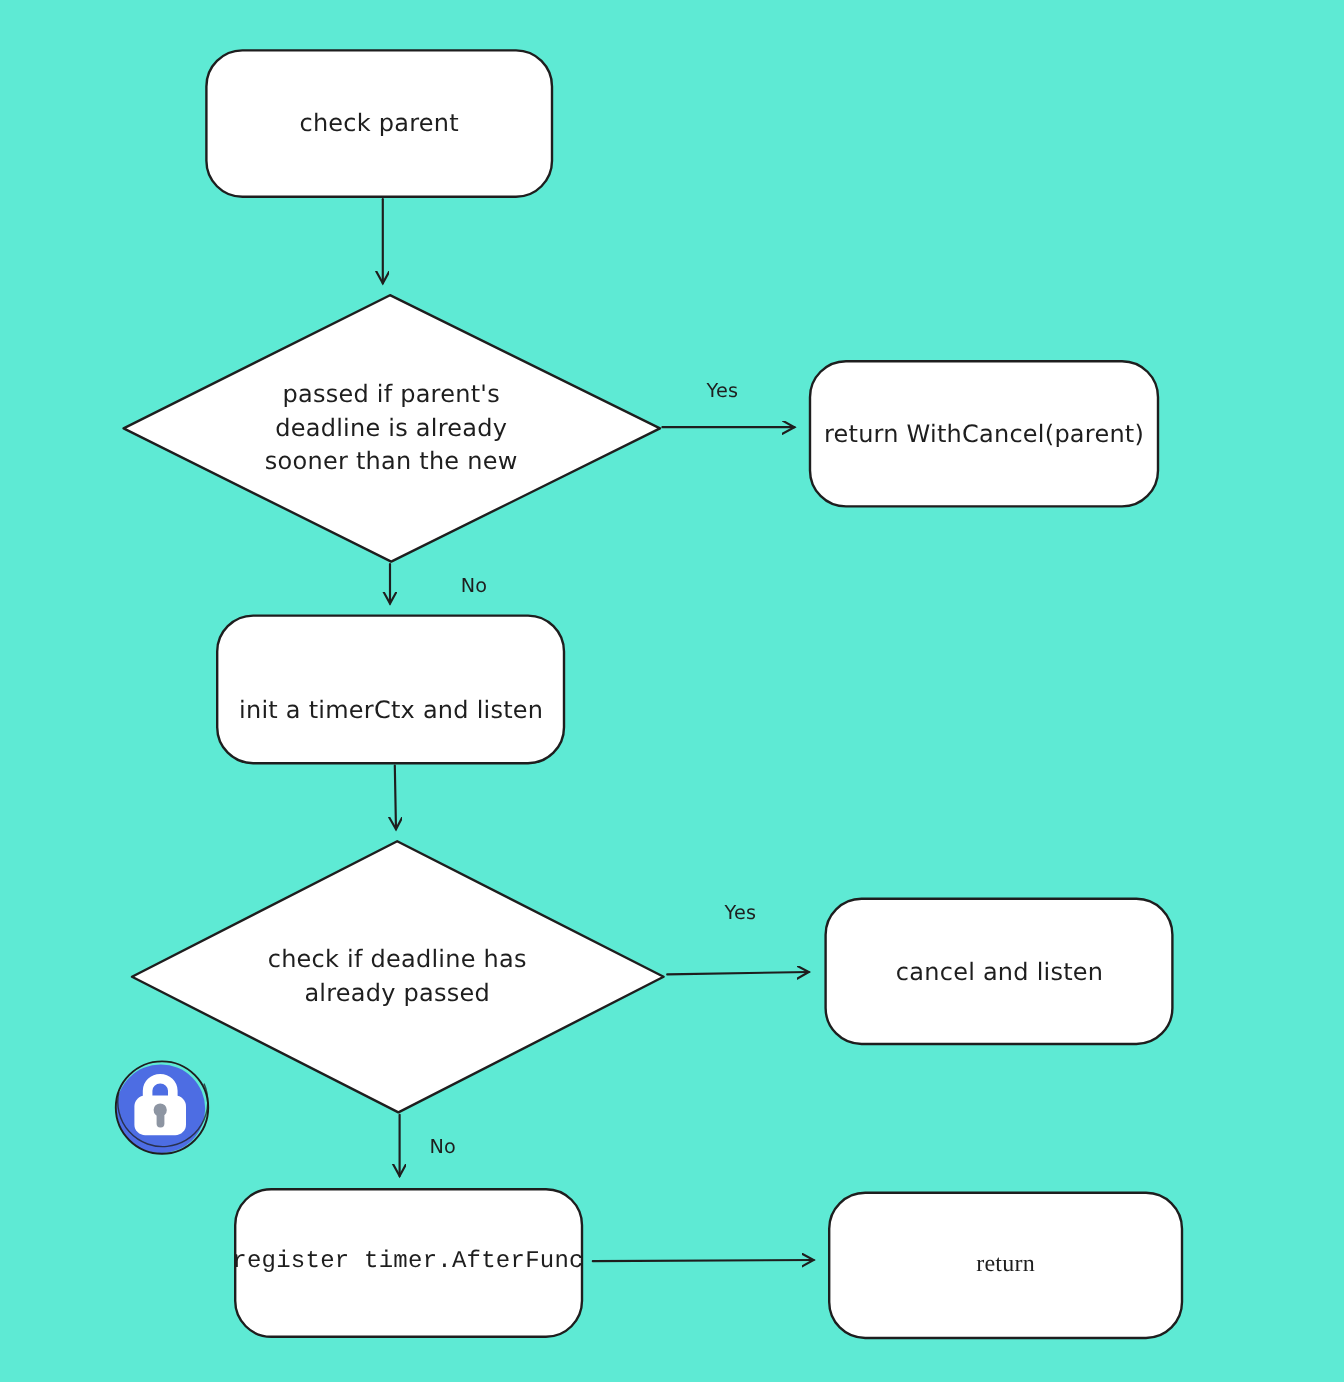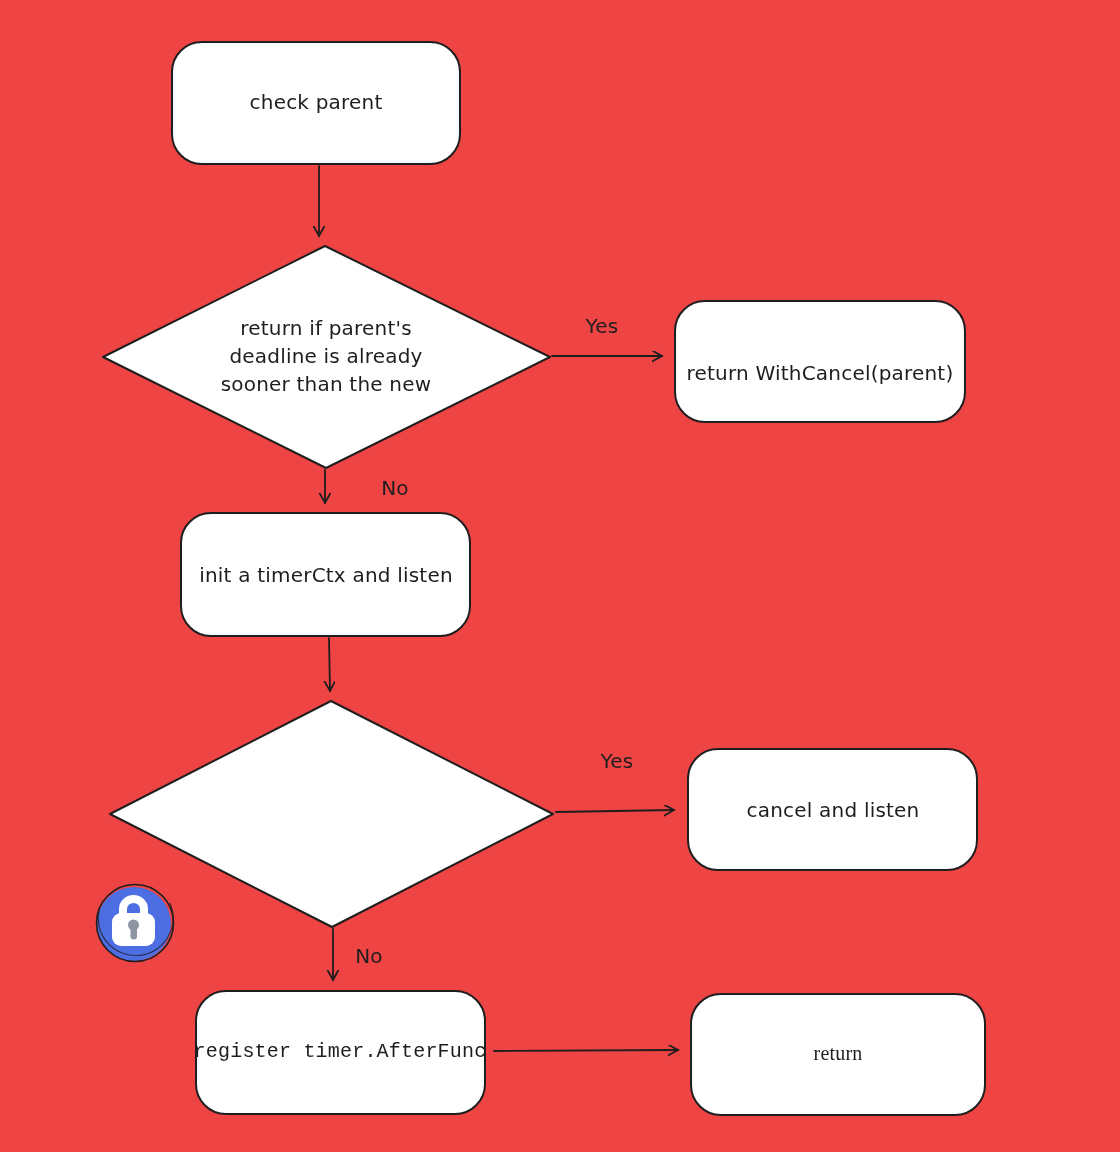--- a/index.html
+++ b/index.html
@@ -4,42 +4,42 @@
 <style>
   html, body {
     margin: 0;
     padding: 0;
     background: #ffffff;
   }
   #canvas {
     position: relative;
     width: 1120px;
     height: 1152px;
-    background: #ef4444;
+    background: #5eead4;
     font-family: "DejaVu Sans", sans-serif;
     color: #1e1e1e;
     overflow: hidden;
   }
   #shapes {
     position: absolute;
     left: 0;
     top: 0;
   }
   .label {
     position: absolute;
     transform: translate(-50%, -50%);
     font-size: 20px;
     line-height: 28px;
     text-align: center;
     white-space: nowrap;
     letter-spacing: 0.2px;
     color: #1e1e1e;
   }
   .edge-label {
-    font-size: 20px;
+    font-size: 16px;
     line-height: 24px;
   }
   .shape {
     fill: #ffffff;
     stroke: #1e1e1e;
     stroke-width: 2;
     stroke-linejoin: round;
   }
   .edge {
     fill: none;
@@ -121,29 +121,33 @@
       <path d="M123,916 v-7 a10.5,10 0 0 1 21,0 v7" fill="none" stroke="#ffffff" stroke-width="8"></path>
       <rect x="112" y="913" width="43" height="33" rx="9" fill="#ffffff"></rect>
       <circle cx="133.5" cy="925" r="5.5" fill="#8d95a2"></circle>
       <rect x="130.5" y="927" width="6.5" height="12.5" rx="3" fill="#8d95a2"></rect>
     </g>
   </svg>
 
   <div class="label" style="left:316px; top:102px;">check parent</div>
 
   <div class="label" style="left:326px; top:356px;">
-    <div>return if parent's</div>
+    <div>passed if parent's</div>
     <div>deadline is already</div>
     <div>sooner than the new</div>
   </div>
 
-  <div class="label" style="left:820px; top:361px;margin-top:12px;">return WithCancel(parent)</div>
+  <div class="label" style="left:820px; top:361px;">return WithCancel(parent)</div>
 
-  <div class="label" style="left:326px; top:575px;">init a timerCtx and listen</div>
+  <div class="label" style="left:326px; top:591px;">init a timerCtx and listen</div>
 
+  <div class="label" style="left:331px; top:813px;">
+    <div>check if deadline has</div>
+    <div>already passed</div>
+  </div>
 
   <div class="label" style="left:833px; top:810px;">cancel and listen</div>
 
   <div class="label" style="left:340px; top:1052px;font-family:Liberation Mono, monospace;">register timer.AfterFunc</div>
 
   <div class="label" style="left:838px; top:1053px;font-family:Liberation Serif, serif;">return</div>
 
   <div class="label edge-label" style="left:602px; top:326px;">Yes</div>
 
   <div class="label edge-label" style="left:395px; top:488px;">No</div>

